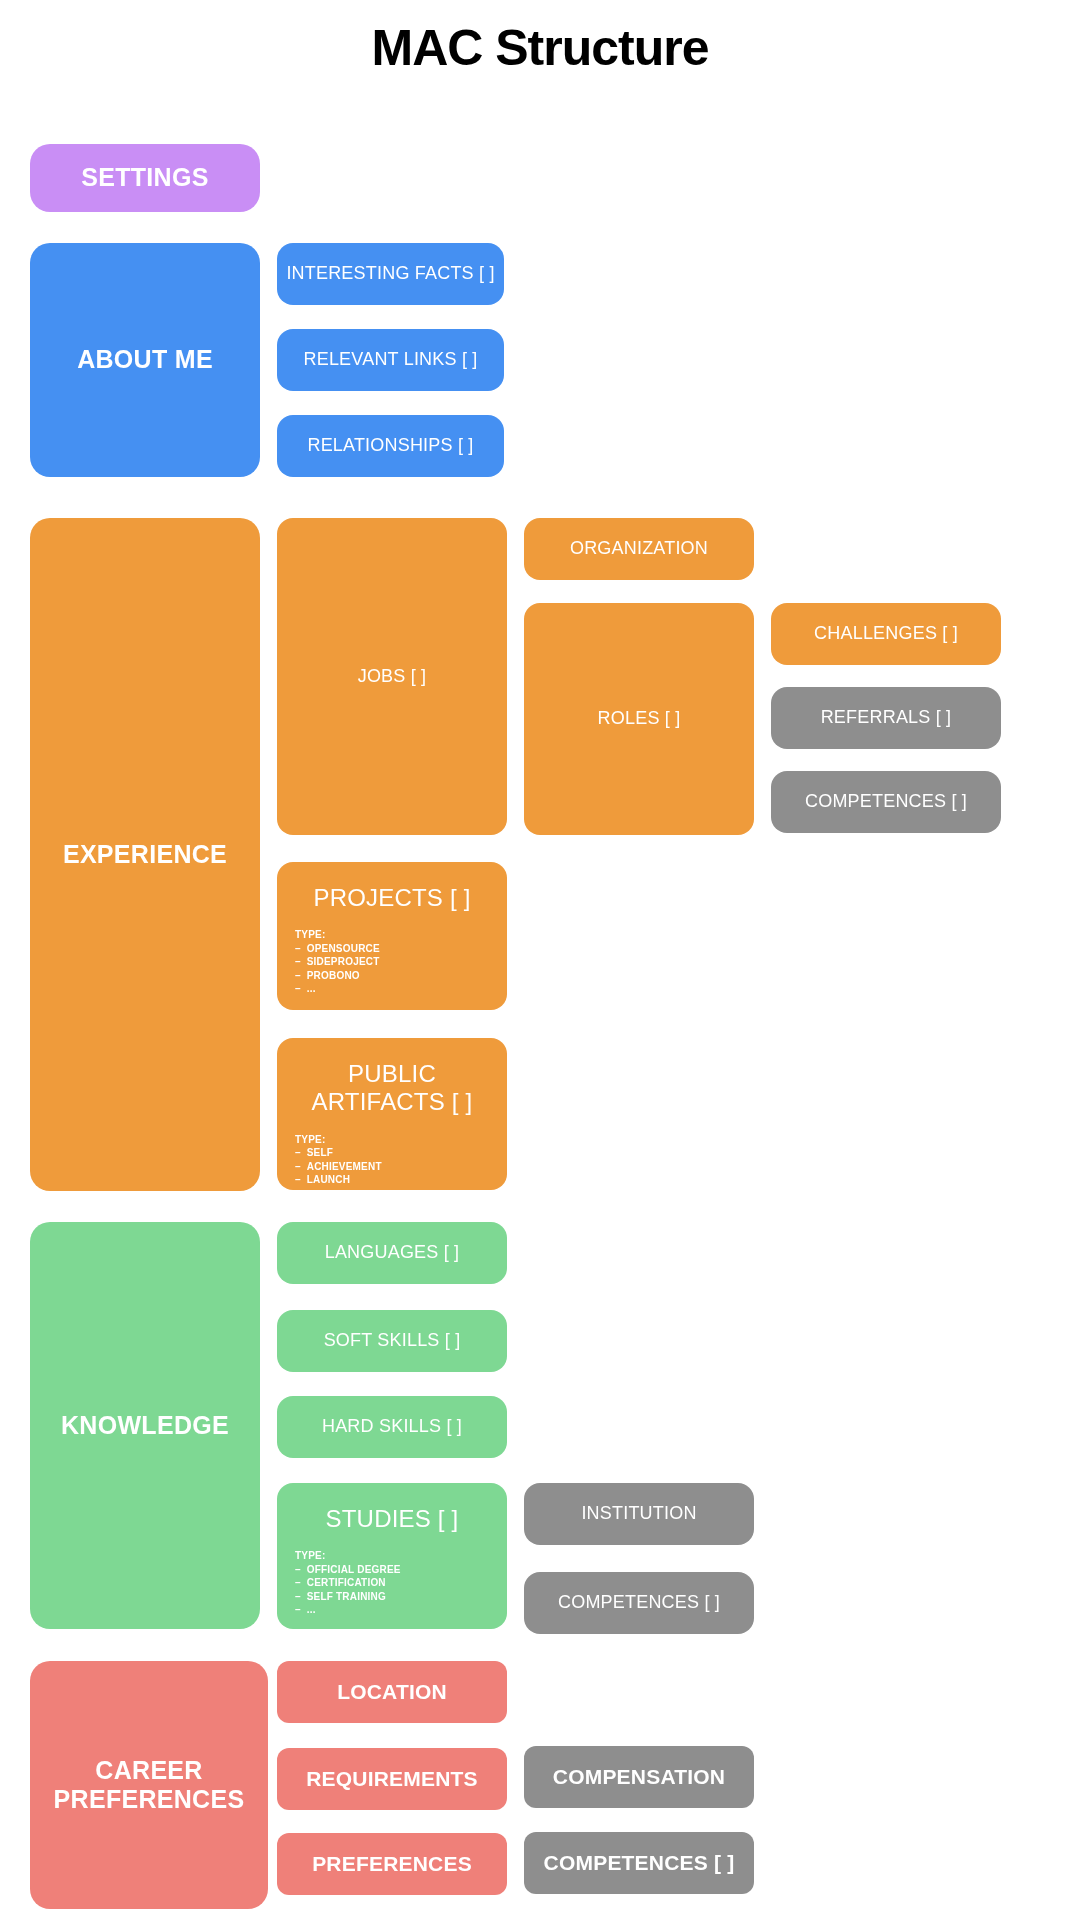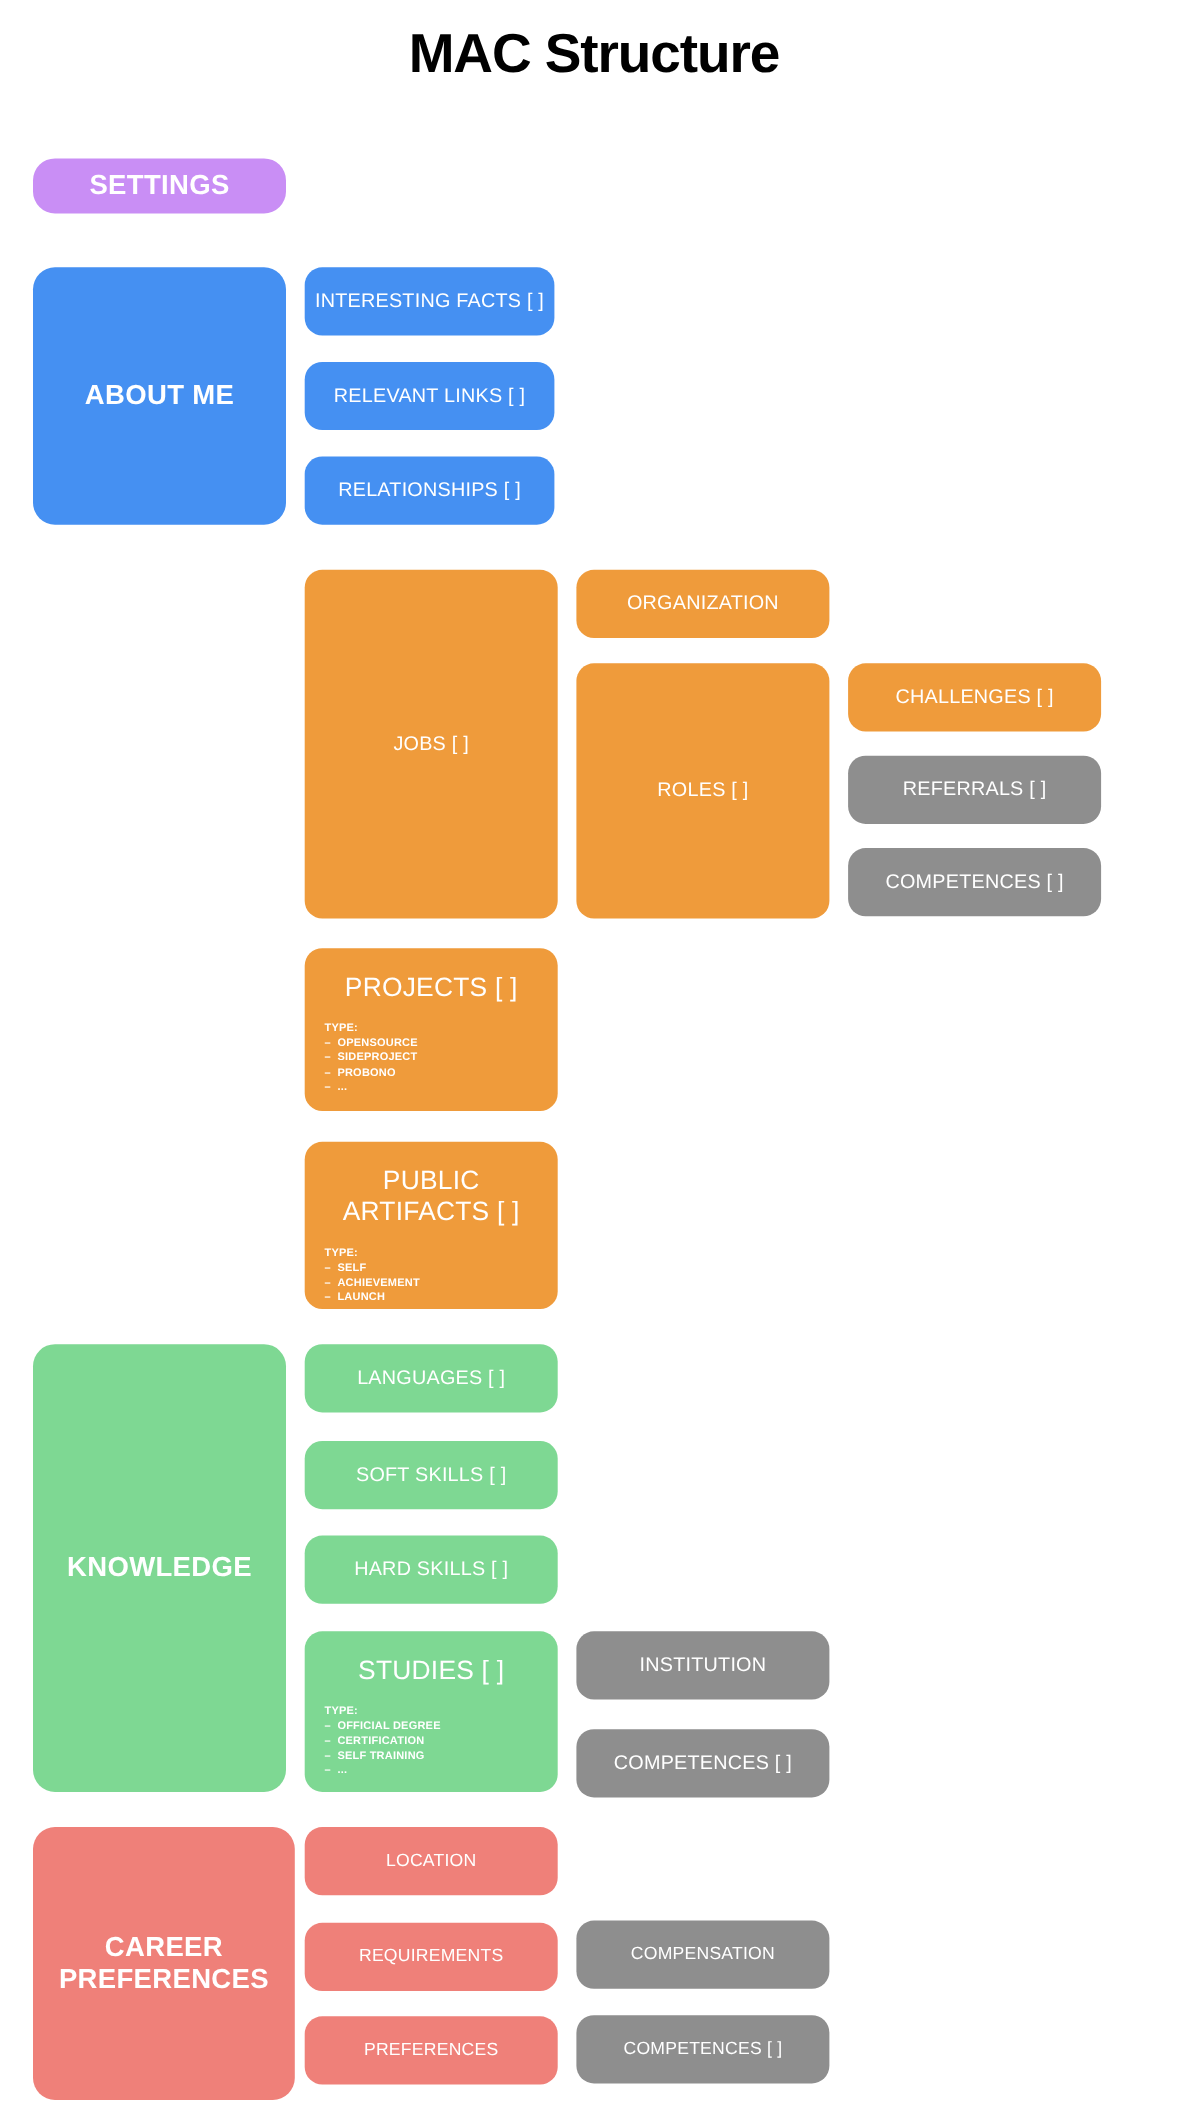--- a/index.html
+++ b/index.html
@@ -51,23 +51,24 @@
     font-weight: 700;
     letter-spacing: 0.3px;
     border-radius: 20px;
   }
   .lvl2 {
     font-size: 18px;
     font-weight: 400;
     letter-spacing: 0.2px;
   }
   .lvl3 {
-    font-size: 16px;
-    font-weight: 400;
+    font-size: 21px;
+    font-weight: 700;
     letter-spacing: 0.2px;
+    border-radius: 12px;
   }
 
   
   .withlist {
     display: block;
     padding: 22px 0 0 0;
   }
   .withlist .lbl {
     font-size: 24px;
     text-align: center;
@@ -94,40 +95,43 @@
   .c-red    { background: #ef8079; }
   .c-gray   { background: #8e8e8e; }
 </style>
 </head>
 <body>
 
 <div class="page">
 
   <div class="title">MAC Structure</div>
 
-  <div class="card lvl1 c-purple" style="left:30px; top:144px; width:230px; height:50px;">
+  <div class="card lvl1 c-purple" style="left:30px; top:144px; width:230px; height:68px;">
     <span class="lbl">SETTINGS</span>
   </div>
 
   <div class="card lvl1 c-blue" style="left:30px; top:243px; width:230px; height:234px;">
     <span class="lbl">ABOUT ME</span>
   </div>
 
   <div class="card lvl2 c-blue" style="left:277px; top:243px; width:227px; height:62px;">
     <span class="lbl">INTERESTING FACTS [ ]</span>
   </div>
 
   <div class="card lvl2 c-blue" style="left:277px; top:329px; width:227px; height:62px;">
     <span class="lbl">RELEVANT LINKS [ ]</span>
   </div>
 
   <div class="card lvl2 c-blue" style="left:277px; top:415px; width:227px; height:62px;">
     <span class="lbl">RELATIONSHIPS [ ]</span>
   </div>
 
+  <div class="card lvl1 c-orange" style="left:30px; top:518px; width:230px; height:673px;">
+    <span class="lbl">EXPERIENCE</span>
+  </div>
 
   <div class="card lvl2 c-orange" style="left:277px; top:518px; width:230px; height:317px;">
     <span class="lbl">JOBS [ ]</span>
   </div>
 
   <div class="card lvl2 c-orange" style="left:524px; top:518px; width:230px; height:62px;">
     <span class="lbl">ORGANIZATION</span>
   </div>
 
   <div class="card lvl2 c-orange" style="left:524px; top:603px; width:230px; height:232px;">

